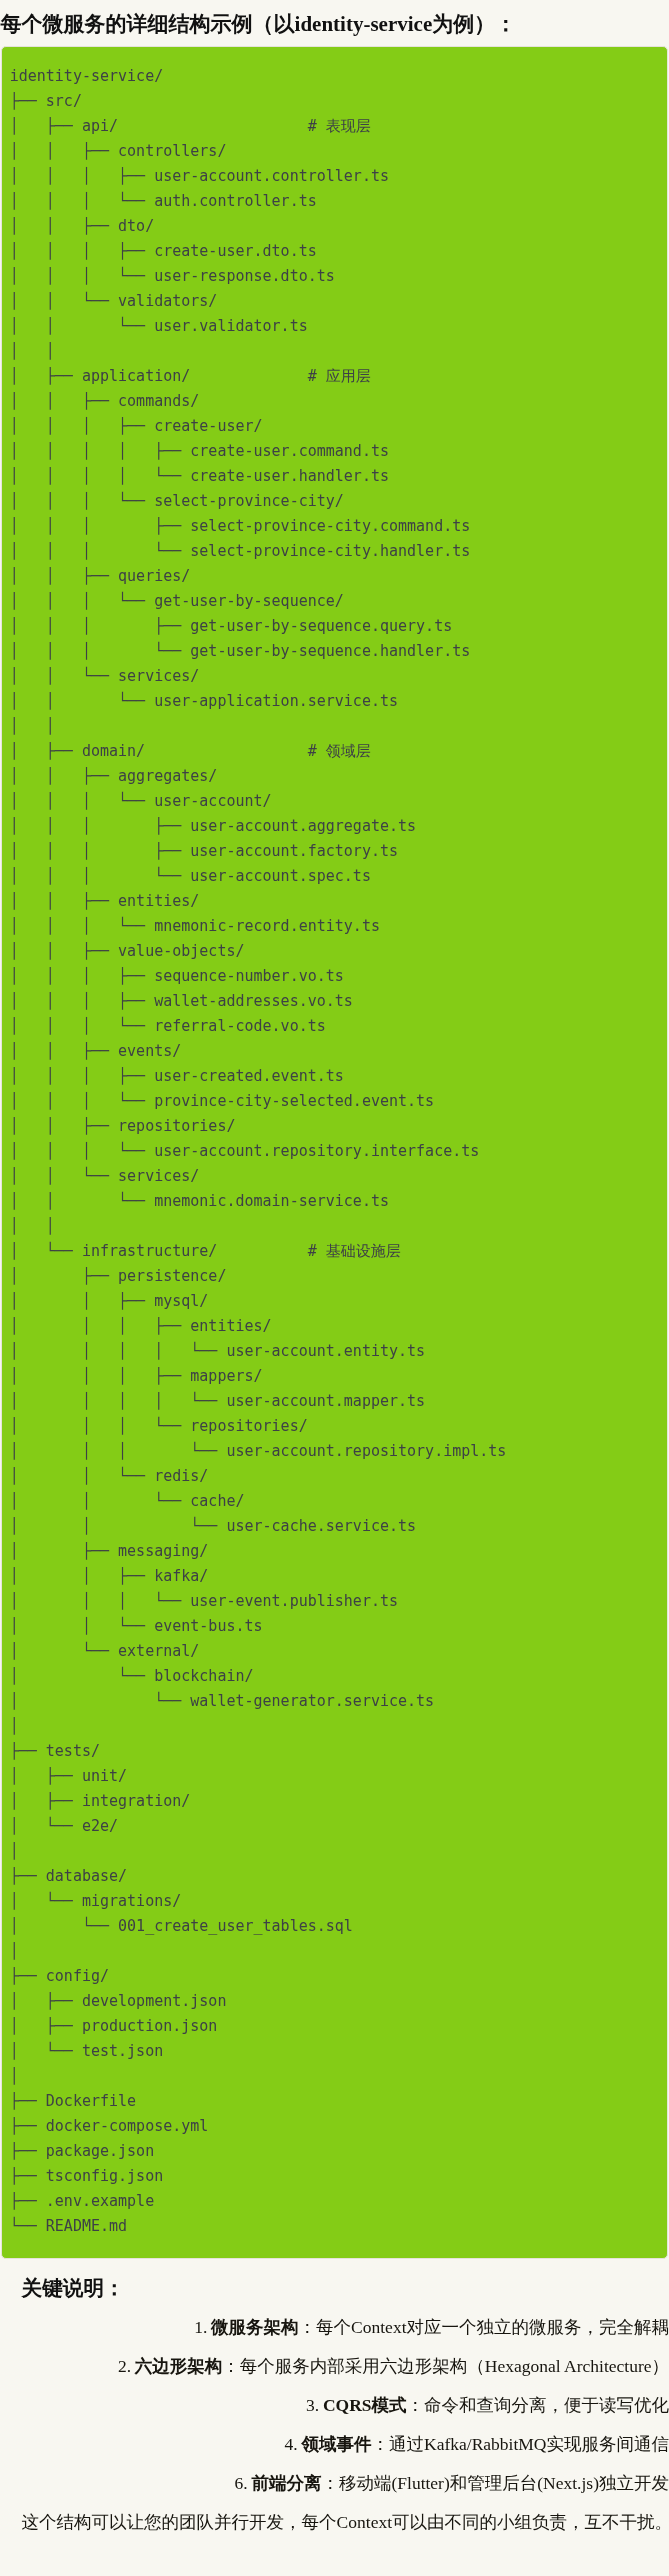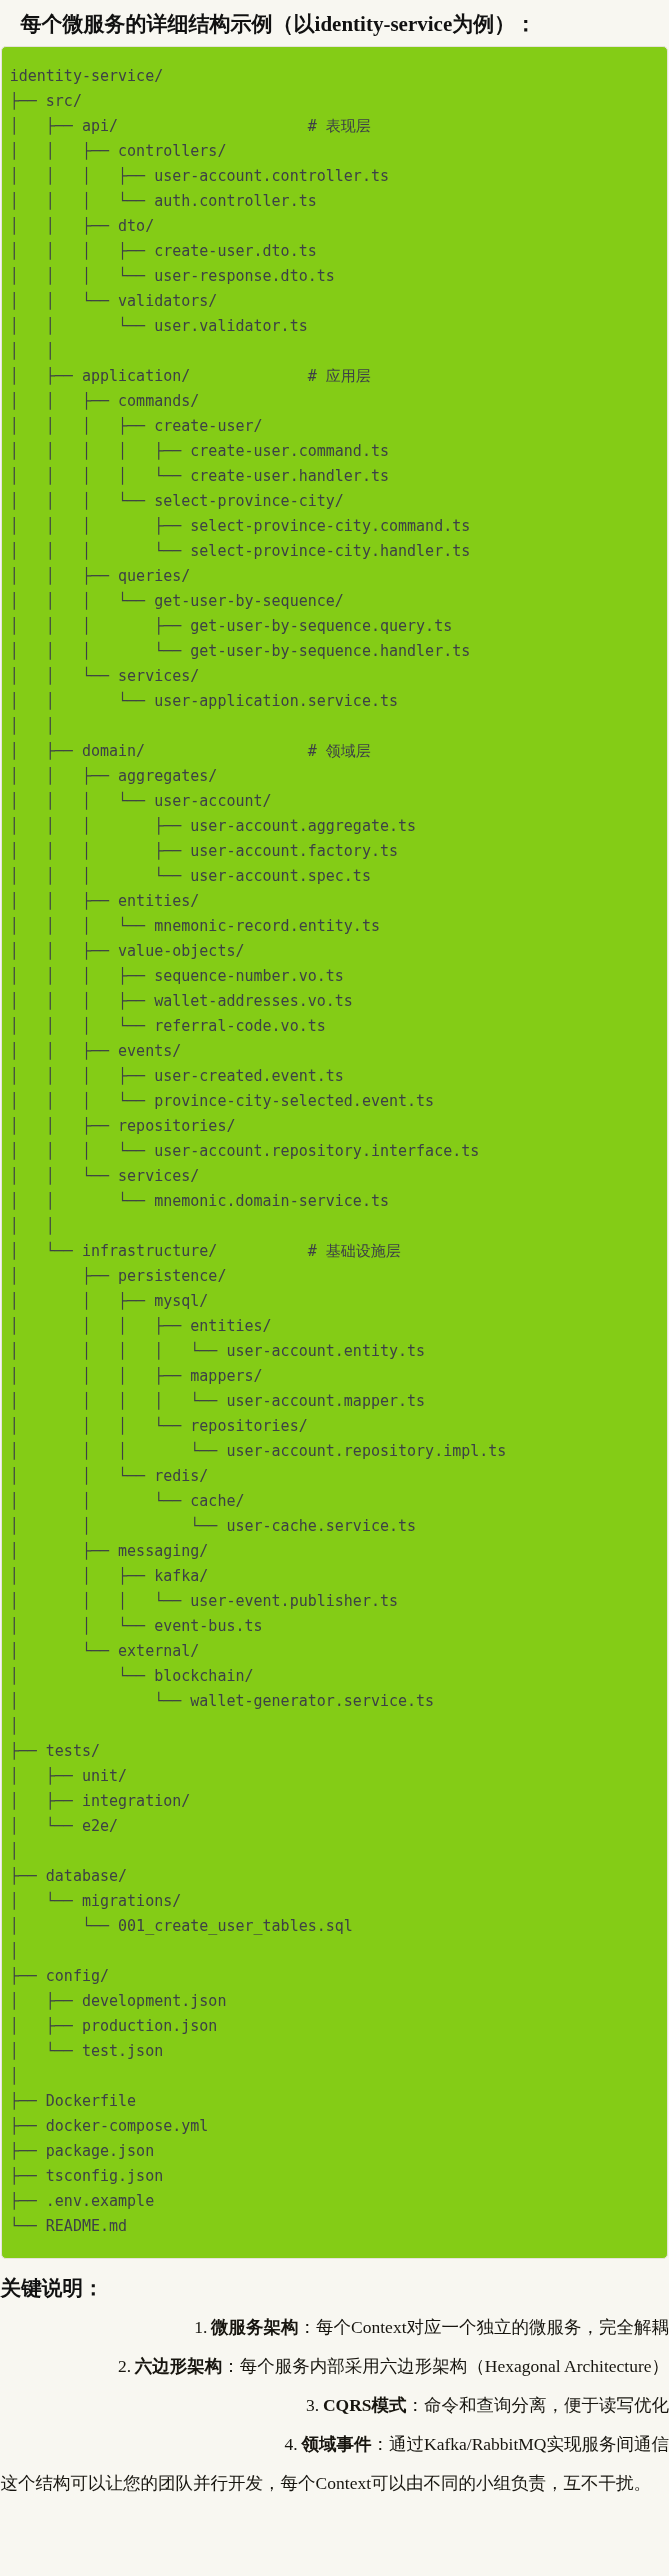--- a/index.html
+++ b/index.html
@@ -16,41 +16,41 @@
   }
   .page {
     padding-top: 10.6px;
   }
   .title {
     margin: 0 0 0 0.6px;
     font-size: 21px;
     line-height: 27.5px;
     font-weight: 700;
     color: #111111;
-    padding-left: 20px;
   }
   .codeblock {
     margin: 7.5px 0.6px 0 0.6px;
     background: #84cc16;
     border: 0.6px solid #e5e3da;
     border-radius: 5px;
     box-sizing: border-box;
   }
   .codeblock pre {
     margin: 0;
     padding: 17px 7.5px 19px 8.1px;
     font-family: "DejaVu Sans Mono", monospace;
     font-size: 15px;
     line-height: 25px;
     color: #3d4146;
     white-space: pre;
     overflow: hidden;
   }
   .notes {
     margin-top: 16.3px;
+    margin-left: 21px;
   }
   .notes-heading {
     margin: 0 0 0 0.6px;
     font-size: 20.6px;
     line-height: 27.5px;
     font-weight: 700;
     color: #111111;
   }
   ol.notes-list {
     list-style: none;
@@ -176,19 +176,20 @@
   </div>
 
   <div class="notes">
     <h2 class="notes-heading">关键说明：</h2>
 
     <ol class="notes-list">
       <li><span class="num">1.</span><strong>微服务架构</strong><span class="colon">：</span><span>每个Context对应一个独立的微服务，完全解耦</span></li>
       <li><span class="num">2.</span><strong>六边形架构</strong><span class="colon">：</span><span>每个服务内部采用六边形架构（Hexagonal Architecture）</span></li>
       <li><span class="num">3.</span><strong>CQRS模式</strong><span class="colon">：</span><span>命令和查询分离，便于读写优化</span></li>
       <li><span class="num">4.</span><strong>领域事件</strong><span class="colon">：</span><span>通过Kafka/RabbitMQ实现服务间通信</span></li>
+      <li><span class="num">6.</span><strong>前端分离</strong><span class="colon">：</span><span>移动端(Flutter)和管理后台(Next.js)独立开发</span></li>
     </ol>
 
     <p class="closing">这个结构可以让您的团队并行开发，每个Context可以由不同的小组负责，互不干扰。</p>
   </div>
 
 </div>
 
 
 </body></html>

